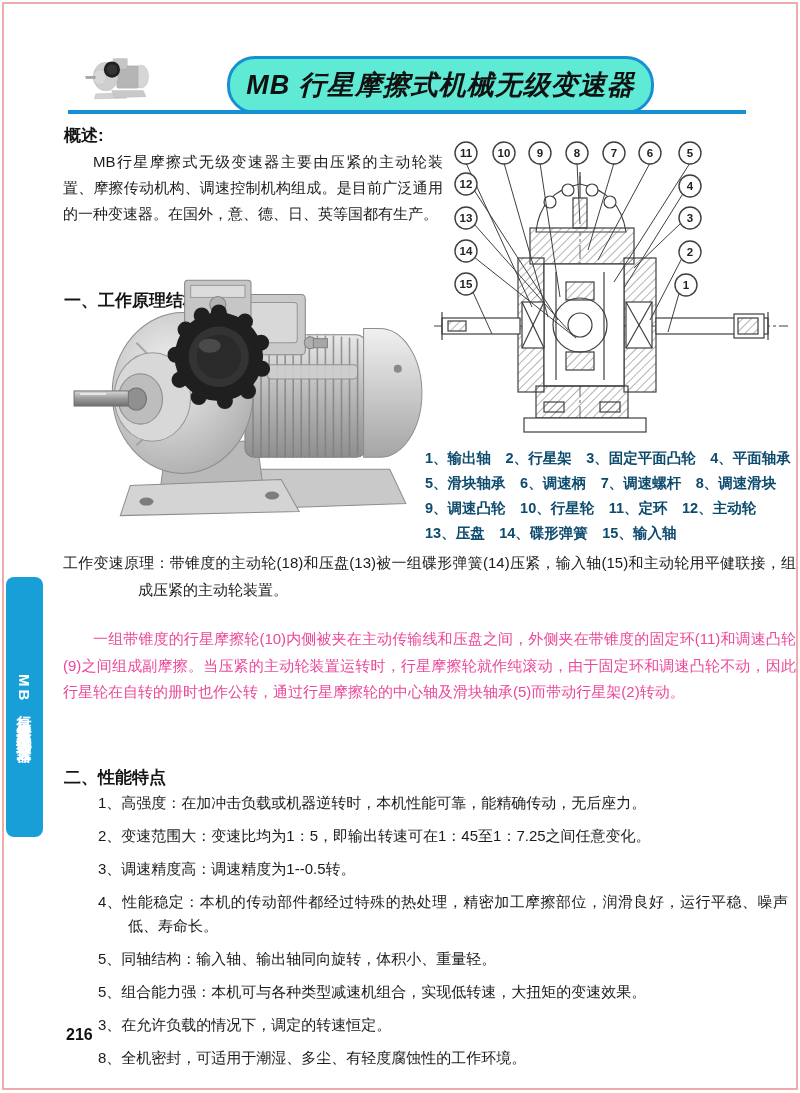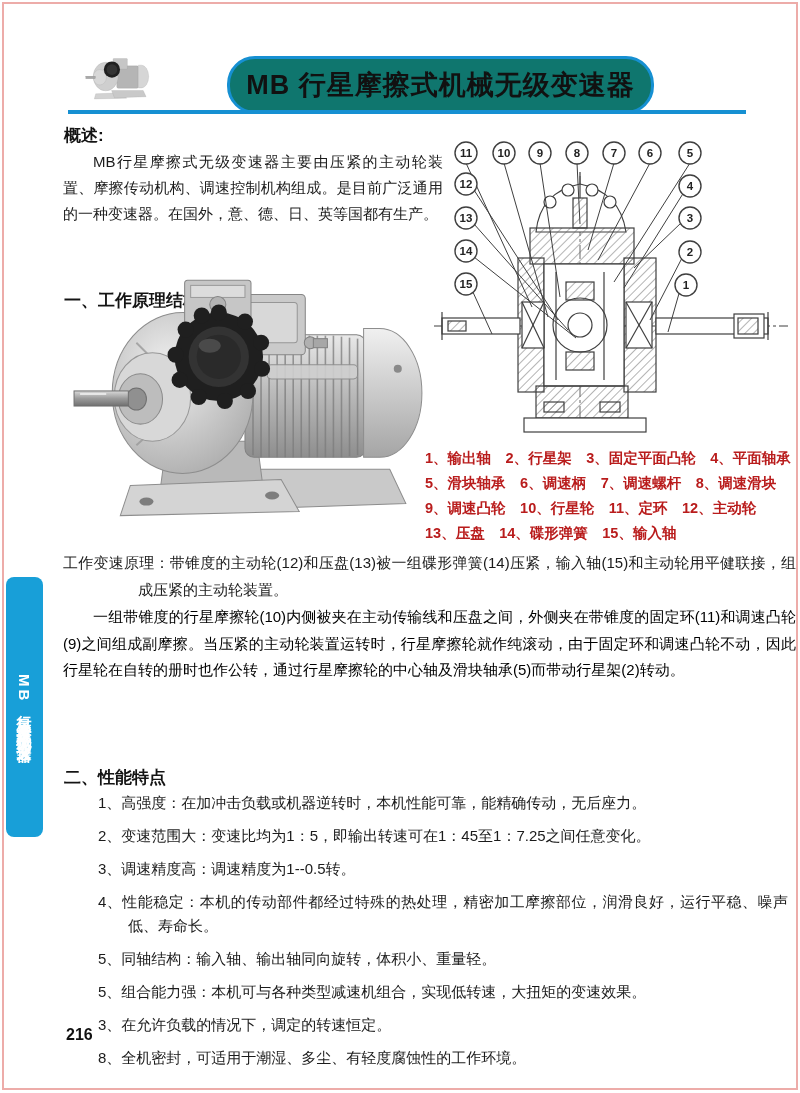--- a/index.html
+++ b/index.html
@@ -2,40 +2,40 @@
 <html><head>
 <meta charset="utf-8">
 <style>
   html,body{margin:0;padding:0;}
   body{font-family:"Liberation Sans",sans-serif;background:#ffffff;}
   .page{position:relative;width:800px;height:1093px;background:#ffffff;overflow:hidden;color:#1b1b1b;}
   .page-frame{position:absolute;left:2px;top:2px;right:2px;bottom:3px;border:2px solid #edaca9;pointer-events:none;}
 
   .header-logo{position:absolute;left:84px;top:50px;width:68px;height:56px;}
   .header-pill{position:absolute;left:227px;top:56px;width:421px;height:52px;
-    border:3px solid #1690d2;border-radius:28px;background:#0f766e;
-    display:flex;align-items:center;justify-content:center;}
+    border:3px solid #1690d2;border-radius:28px;background:#5eead4;
+    display:flex;align-items:center;justify-content:center;font-style:italic;}
   .header-pill span{font-size:27px;font-weight:bold;letter-spacing:1px;color:#111;}
   .blue-rule{position:absolute;left:68px;top:110px;width:678px;height:4px;background:#1690d2;}
 
   .h-small{position:absolute;font-size:17px;font-weight:bold;color:#141414;}
   .overview-body{position:absolute;left:63px;top:149px;width:380px;font-size:15px;line-height:26px;
     text-align:justify;text-indent:2em;color:#1b1b1b;}
 
   .photo{position:absolute;left:66px;top:272px;width:372px;height:258px;}
   .diagram{position:absolute;left:428px;top:132px;width:366px;height:312px;}
 
   .parts{position:absolute;left:425px;top:446px;width:362px;font-size:14.5px;font-weight:bold;
-    line-height:25px;color:#b91c1c;}
+    line-height:25px;color:#0c4a6e;}
   .parts div{white-space:nowrap;}
 
   .principle{position:absolute;left:63px;top:549px;width:733px;font-size:15px;line-height:27px;
     text-align:justify;color:#1b1b1b;padding-left:75px;text-indent:-75px;box-sizing:border-box;}
   .para{position:absolute;left:63px;width:733px;font-size:15px;line-height:26.5px;
-    text-align:justify;text-indent:2em;color:#000000;}
+    text-align:justify;text-indent:2em;color:#ec4899;margin-top:22px;}
 
   .features{position:absolute;left:98px;top:791px;width:690px;font-size:15px;color:#1b1b1b;}
   .features .feat{padding-left:30px;text-indent:-30px;line-height:24px;margin-bottom:9px;text-align:justify;}
 
   .page-number{position:absolute;left:66px;top:1026px;font-size:16px;font-weight:bold;color:#111;}
 
   .side-tab{position:absolute;left:6px;top:577px;width:37px;height:260px;background:#189fd8;
     border-radius:8px;display:flex;align-items:center;justify-content:center;}
   .side-tab span{writing-mode:vertical-rl;color:#ffffff;font-weight:bold;font-size:15px;
     letter-spacing:3px;line-height:1;}
@@ -277,21 +277,21 @@
     </g>
   </svg>
 
   <div class="parts">
     <div>1、输出轴　2、行星架　3、固定平面凸轮　4、平面轴承</div>
     <div>5、滑块轴承　6、调速柄　7、调速螺杆　8、调速滑块</div>
     <div>9、调速凸轮　10、行星轮　11、定环　12、主动轮</div>
     <div>13、压盘　14、碟形弹簧　15、输入轴</div>
   </div>
 
-  <div class="principle">工作变速原理：带锥度的主动轮(12)和压盘(13)被一组碟形弹簧(14)压紧，输入轴(15)和主动轮用平健联接，组成压紧的主动轮装置。</div>
+  <div class="principle">工作变速原理：带锥度的主动轮(18)和压盘(13)被一组碟形弹簧(14)压紧，输入轴(15)和主动轮用平健联接，组成压紧的主动轮装置。</div>
   <div class="para" style="top:604px;">一组带锥度的行星摩擦轮(10)内侧被夹在主动传输线和压盘之间，外侧夹在带锥度的固定环(11)和调速凸轮(9)之间组成副摩擦。当压紧的主动轮装置运转时，行星摩擦轮就作纯滚动，由于固定环和调速凸轮不动，因此行星轮在自转的册时也作公转，通过行星摩擦轮的中心轴及滑块轴承(5)而带动行星架(2)转动。</div>
 
   <div class="h-small" style="left:64px;top:766px;">二、性能特点</div>
   <div class="features">
     <div class="feat">1、高强度：在加冲击负载或机器逆转时，本机性能可靠，能精确传动，无后座力。</div>
     <div class="feat">2、变速范围大：变速比均为1：5，即输出转速可在1：45至1：7.25之间任意变化。</div>
     <div class="feat">3、调速精度高：调速精度为1--0.5转。</div>
     <div class="feat">4、性能稳定：本机的传动部件都经过特殊的热处理，精密加工摩擦部位，润滑良好，运行平稳、噪声低、寿命长。</div>
     <div class="feat">5、同轴结构：输入轴、输出轴同向旋转，体积小、重量轻。</div>
     <div class="feat">5、组合能力强：本机可与各种类型减速机组合，实现低转速，大扭矩的变速效果。</div>

